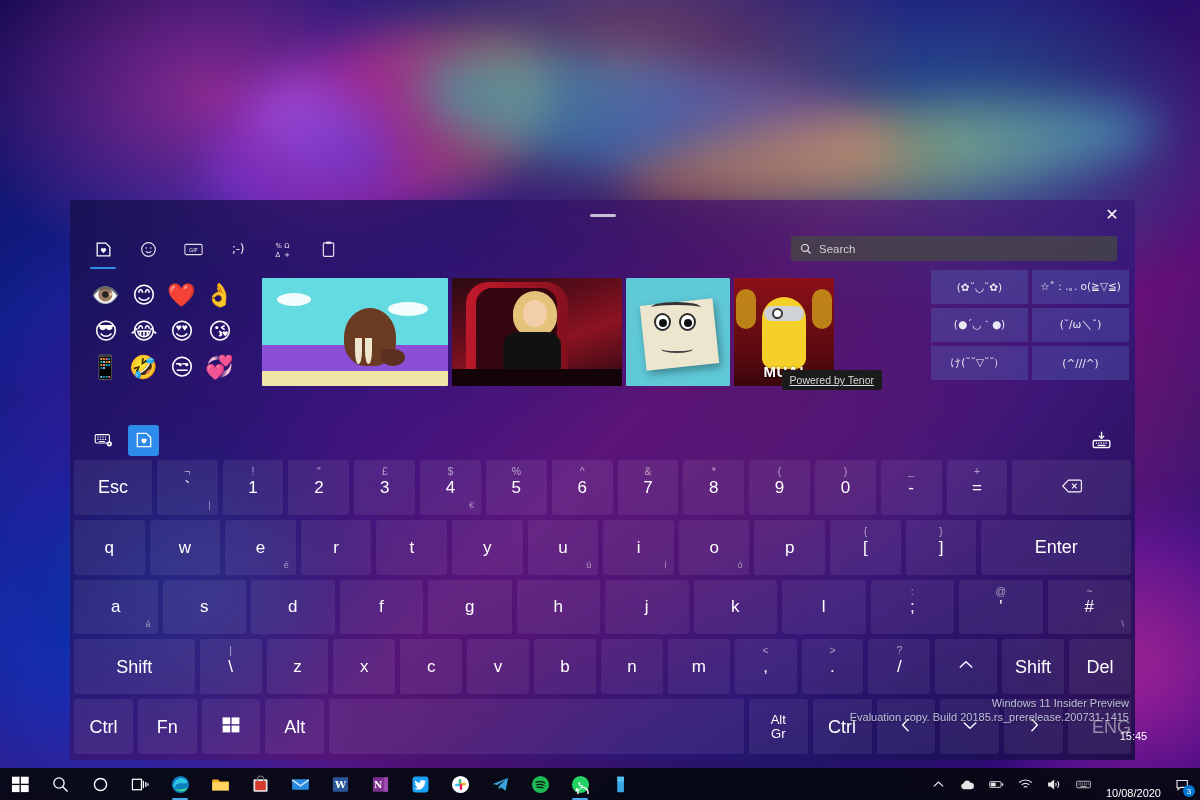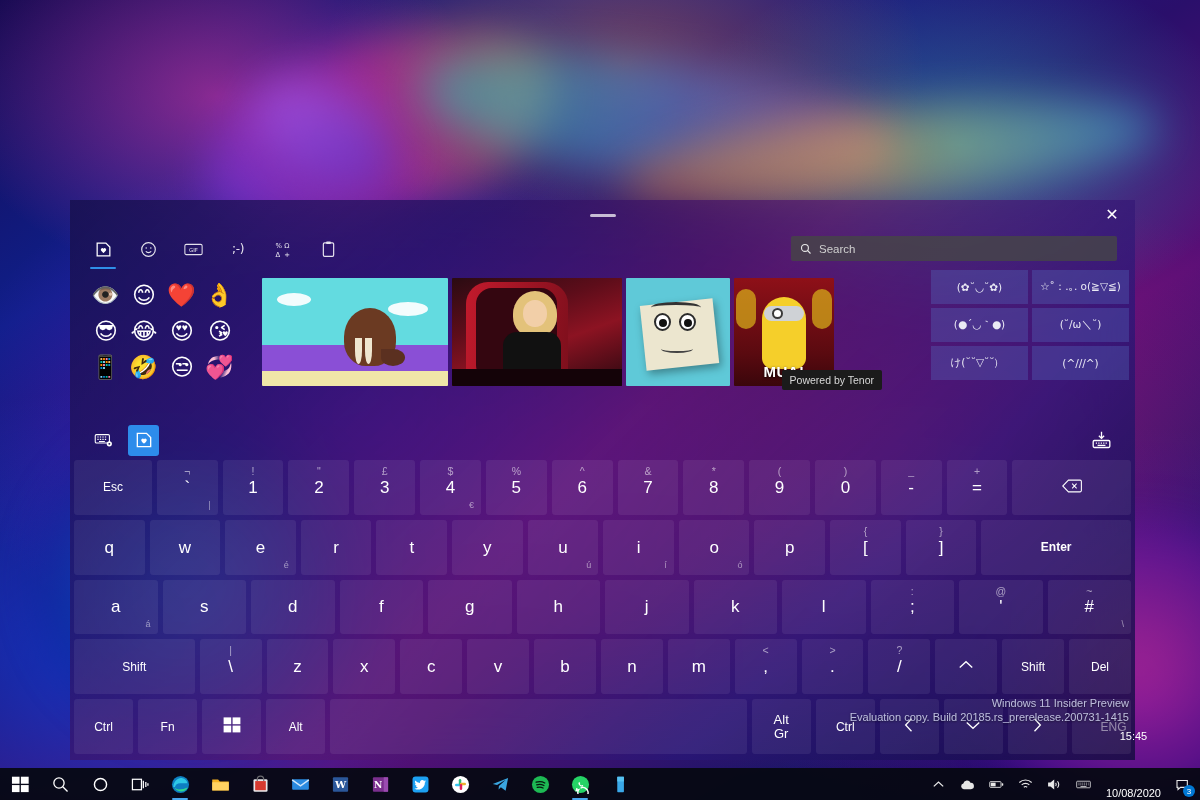--- a/index.html
+++ b/index.html
@@ -95,21 +95,21 @@
   #gif-strip { display: flex; gap: 4px; align-items: stretch; margin-left: 12px; position: relative; }
   .gif-tile { height: 108px; border-radius: 1px; overflow: hidden; position: relative; cursor: pointer; flex: none; }
   .gif-caption {
     position: absolute; bottom: 6px; left: 0; right: 0; text-align: center;
     color: #fff; font-weight: bold; font-size: 15px;
     text-shadow: 0 1px 3px rgba(0,0,0,.9); letter-spacing: .5px;
   }
   #tenor-badge {
     position: absolute; right: -48px; bottom: 8px;
     background: #1b1b1b; color: #d8d8d8;
-    font-size: 10.5px; padding: 4px 8px; border-radius: 2px; white-space: nowrap;
+    font-size: 10.5px; padding: 4px 8px; border-radius: 2px; white-space: nowrap; text-decoration: underline;
   }
 
   
   .g-walrus { width: 186px; background: linear-gradient(#63dbe0 0%, #63dbe0 62%, #8a4fd6 62%, #8a4fd6 86%, #f0e6a8 86%); }
   .g-walrus .body { position:absolute; left:44%; top:28%; width:52px; height:58px; background:#6b3a22; border-radius:50% 50% 42% 42%; }
   .g-walrus .tusk1, .g-walrus .tusk2 { position:absolute; width:7px; height:26px; background:#efe6cf; border-radius:0 0 50% 50%; top:56%; }
   .g-walrus .tusk1 { left:50%; } .g-walrus .tusk2 { left:55.5%; }
   .g-walrus .flip { position:absolute; left:64%; top:66%; width:24px; height:17px; background:#5b3020; border-radius:0 50% 50% 50%; }
   .g-walrus .cl1,.g-walrus .cl2 { position:absolute; background:#fff; border-radius:50%; opacity:.92; }
   .g-walrus .cl1 { left:8%; top:14%; width:34px; height:13px; }
@@ -186,37 +186,37 @@
   #keys-area { flex: 1; padding: 0 4px 6px 4px; display: flex; flex-direction: column; gap: 5px; }
   .key-row { display: flex; gap: 5px; flex: 1; }
   .key {
     position: relative; flex: 1;
     background: rgba(255,255,255,0.07);
     border-radius: 3px; cursor: pointer;
     display: flex; align-items: center; justify-content: center;
     color: #fff; font-size: 15px; user-select: none;
   }
   .key .main { font-size: 17px; line-height: 1; }
-  .key.label .main { font-size: 12px; }
+  .key.label .main { font-size: 18px; }
   .key .top-left {
     position: absolute; top: 6px; left: 50%; transform: translateX(-50%);
     font-size: 10.5px; color: rgba(255,255,255,0.55); line-height: 1;
   }
   .key .bot-right {
     position: absolute; bottom: 5px; right: 7px;
     font-size: 9px; color: rgba(255,255,255,0.50); line-height: 1;
   }
   .key.two-line .main { display: flex; flex-direction: column; align-items: center; gap: 1px; font-size: 13px; }
   .key svg { width: 20px; height: 20px; }
   .key.dim .main { color: rgba(255,255,255,0.48); margin-left: 24px; }
   
   .w-esc   { flex: 1.28; }
   .w-bksp  { flex: 1.95; }
   .w-tab   { flex: 1.65; }
-  .w-enter { flex: 2.12; font-weight: bold; }
+  .w-enter { flex: 2.12; }
   .w-caps  { flex: 1.88; }
   .w-shift { flex: 1.95; }
   .w-space { flex: 7.05; }
 
   
   #watermark {
     position: absolute; right: 6px; bottom: 36px;
     text-align: right; color: rgba(225,230,255,0.80);
     font-size: 11px; line-height: 14px; pointer-events: none;
     text-shadow: 0 1px 2px rgba(0,0,0,.5);

